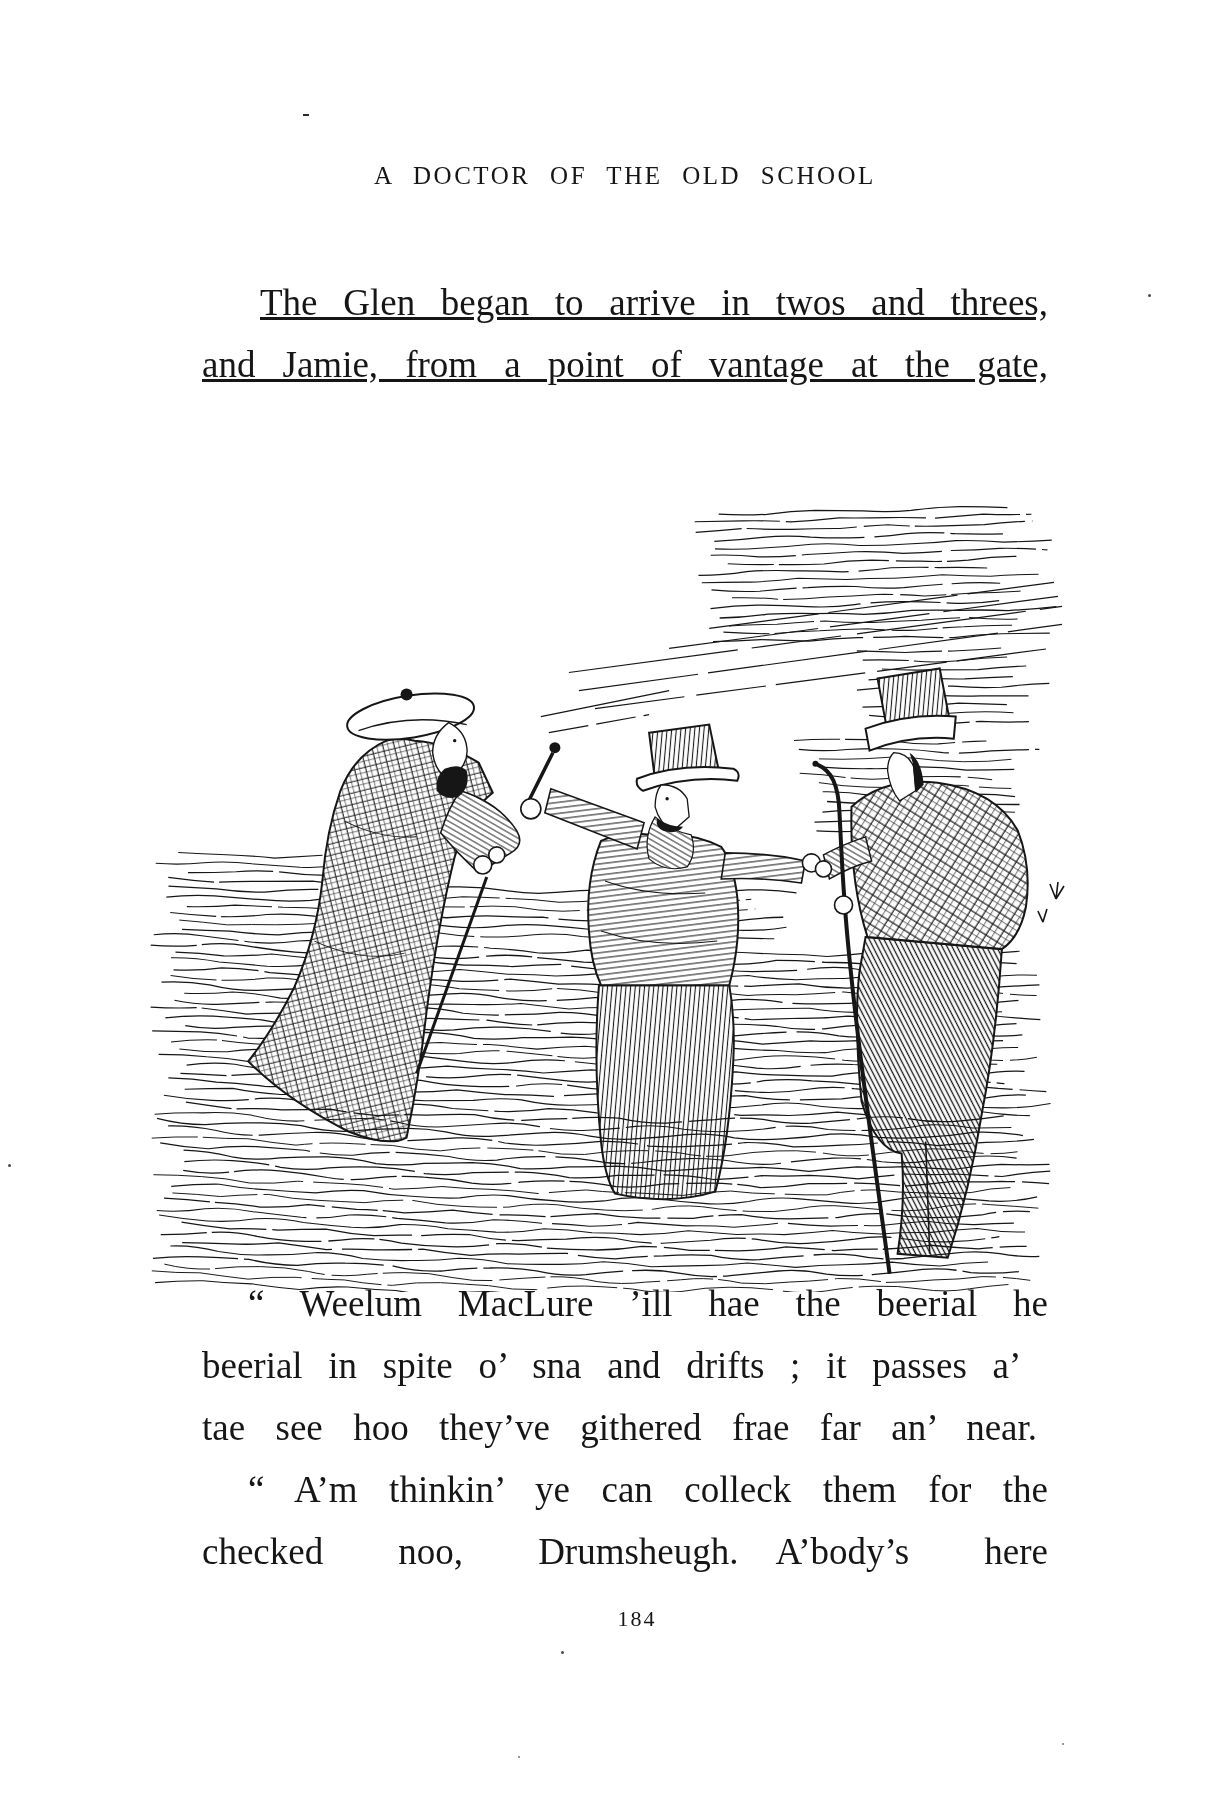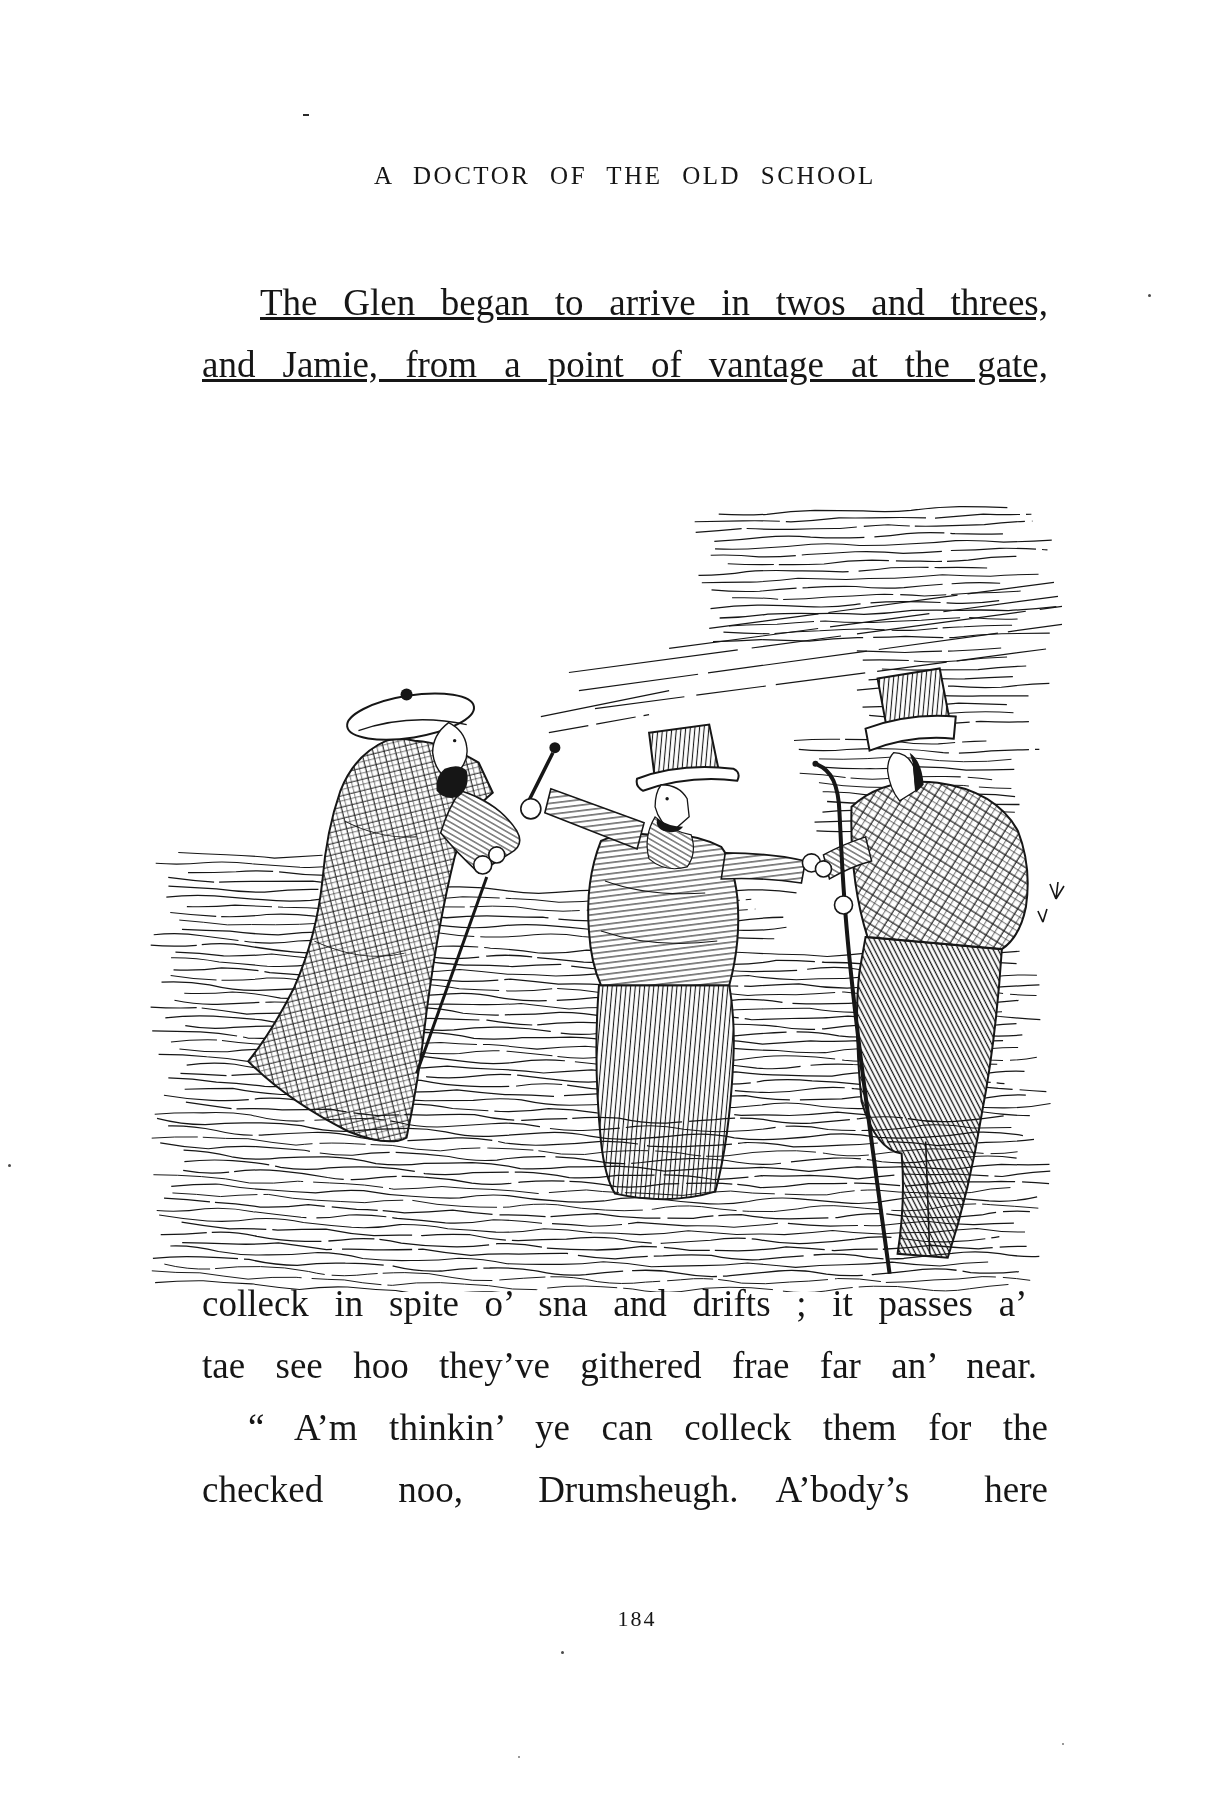--- a/index.html
+++ b/index.html
@@ -230,21 +230,22 @@
         </g>
 
     <g id="sprig" stroke="#161616" stroke-width="1.6" fill="none">
       <path d="M906 398 l-6 -15 m6 15 l2 -17 m-2 17 l8 -13"></path>
       <path d="M893 421 l-5 -11 m5 11 l4 -13"></path>
     </g>
   </svg>
   </div>
 
   <div class="textblock" id="bottomtext">
-    <div class="line"><span style="word-spacing: 16.44px;">colleck in spite o’ sna and drifts ; it passes a’</span></div>
+    <div class="line ind46"><span style="word-spacing: 26.61px;">“ Weelum MacLure ’ill hae the beerial he</span></div>
+    <div class="line"><span style="word-spacing: 16.44px;">beerial in spite o’ sna and drifts ; it passes a’</span></div>
     <div class="line"><span style="word-spacing: 21.13px;">tae see hoo they’ve githered frae far an’ near.</span></div>
     <div class="line ind46"><span style="word-spacing: 22.26px;">“ A’m thinkin’ ye can colleck them for the</span></div>
     <div class="line"><span style="word-spacing: 65.85px;">checked noo, Drumsheugh. A’body’s here</span></div>
   </div>
 
   <div class="pagenum">184</div>
 
   <div class="dash" style="left:303px;top:114px;width:6px;height:2px;"></div>
   <div class="dot" style="left:1148px;top:294px;width:3px;height:3px;"></div>
   <div class="dot" style="left:8px;top:1164px;width:3px;height:3px;"></div>

